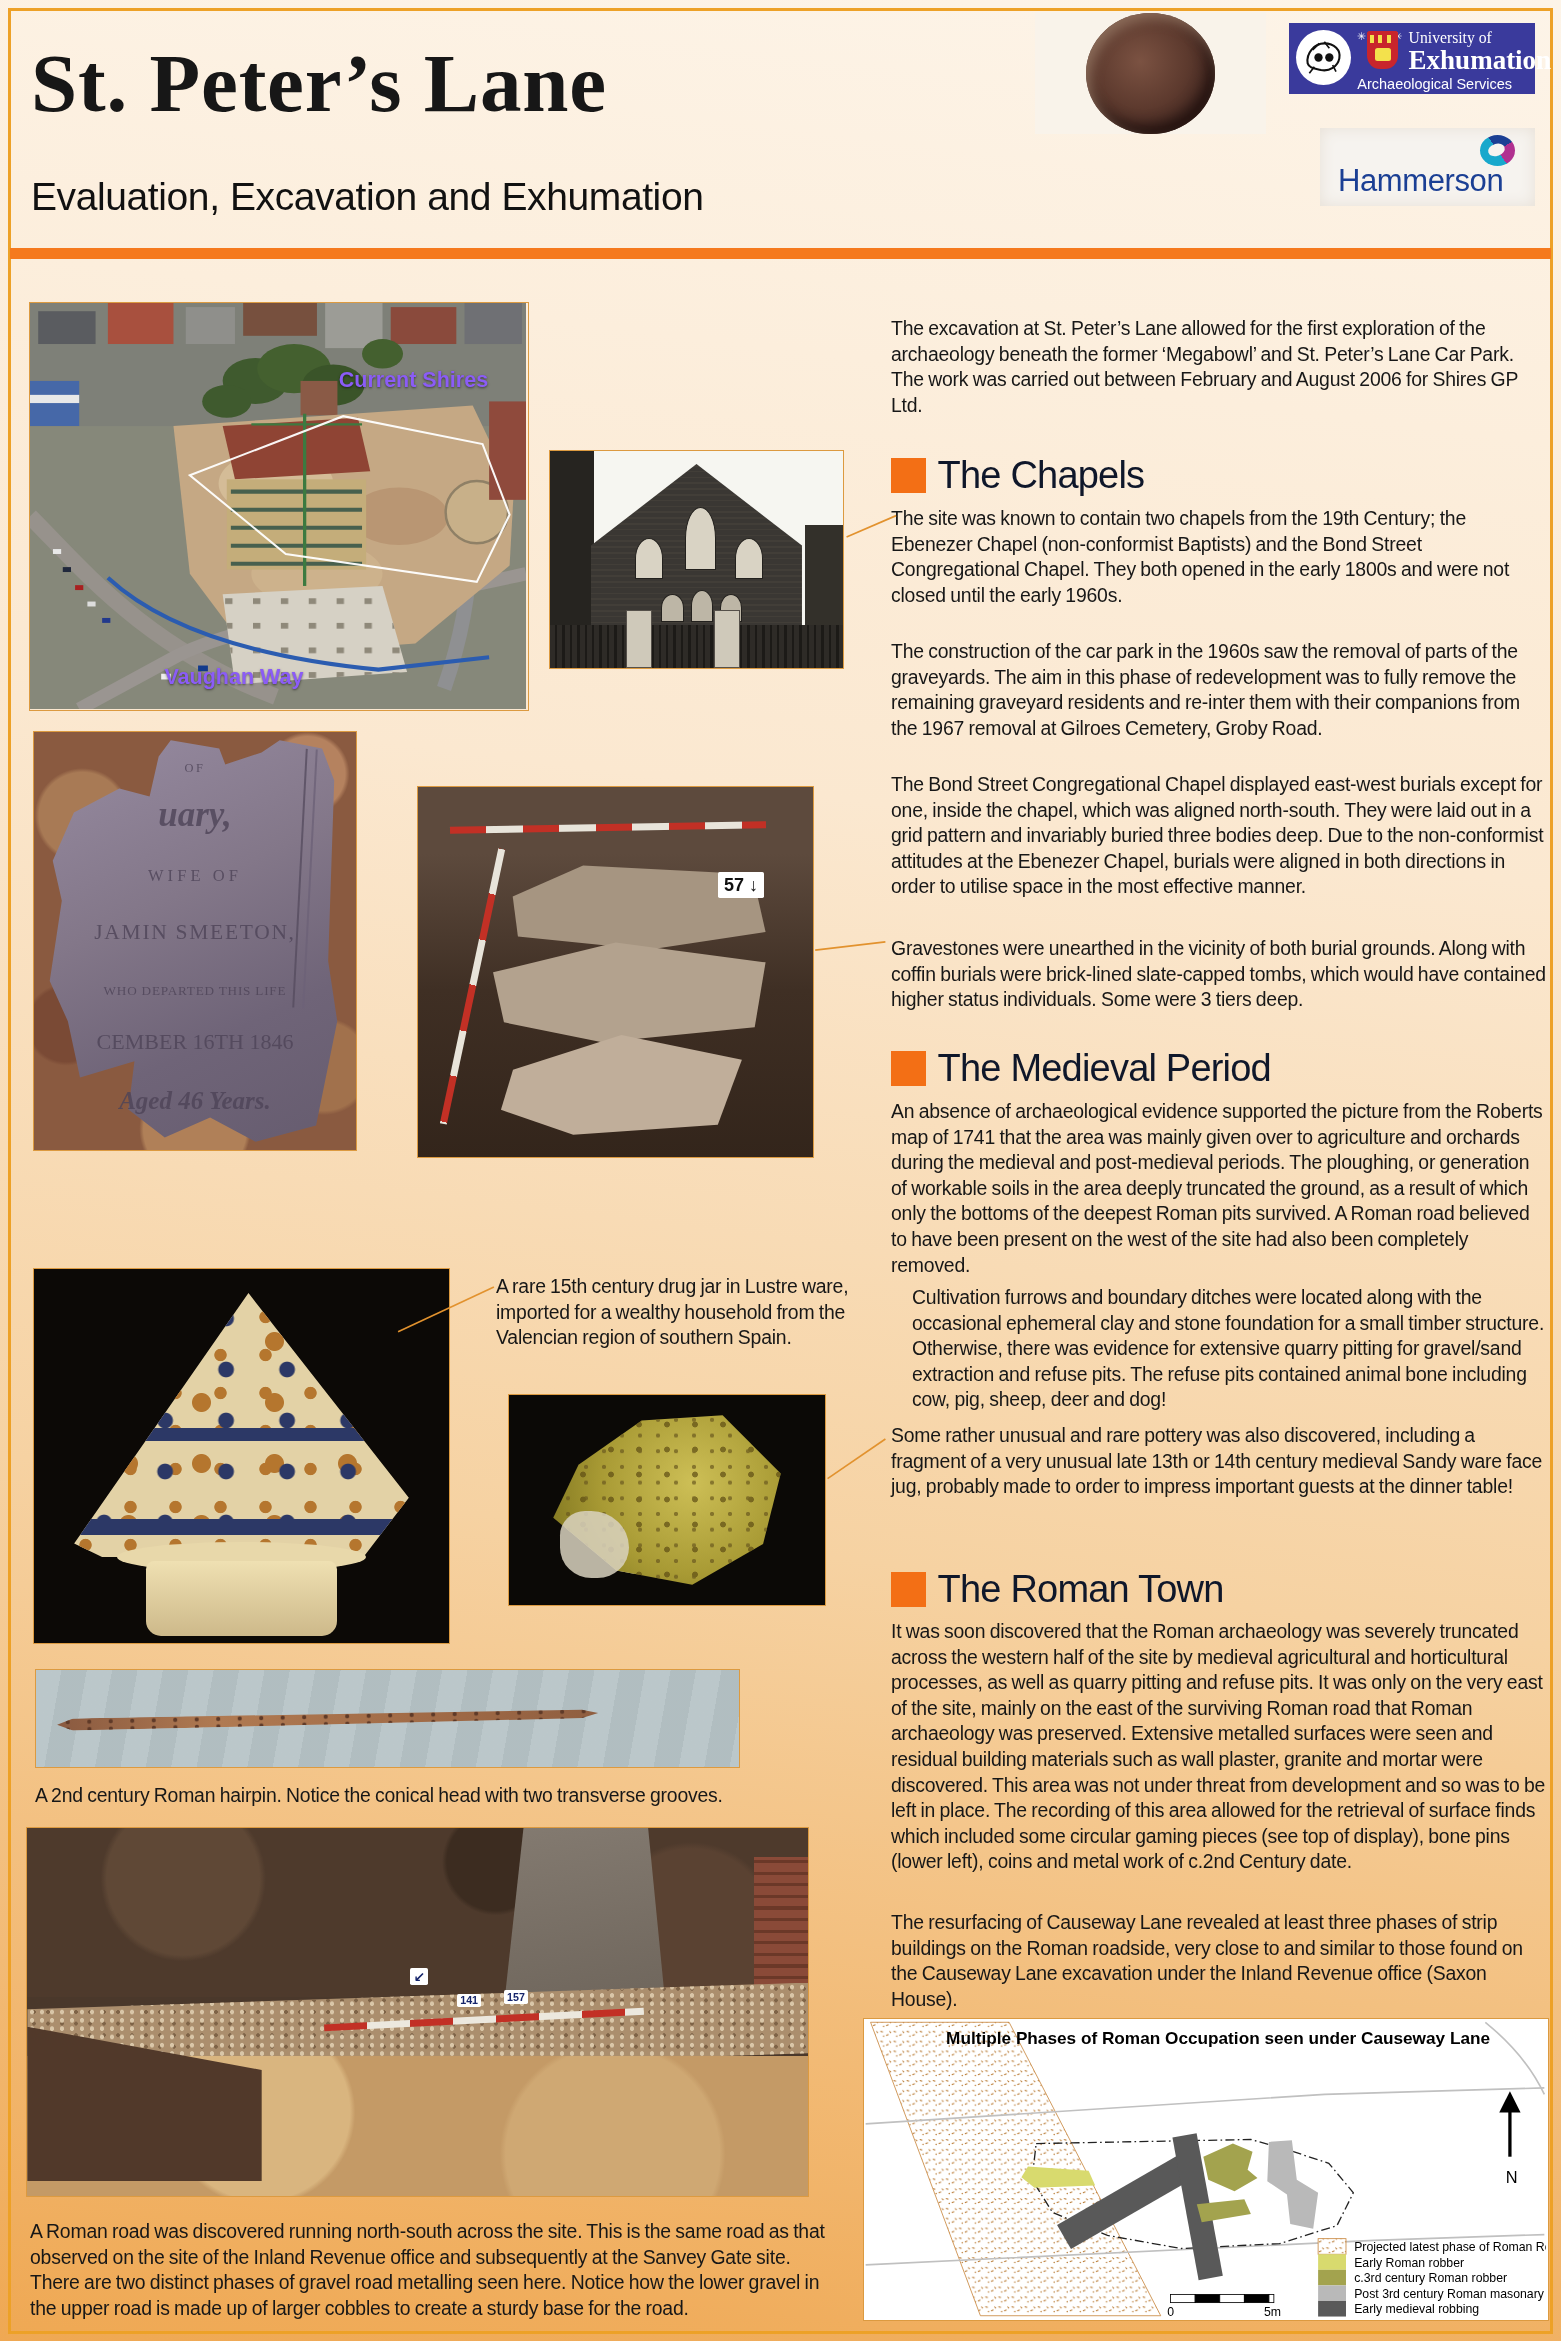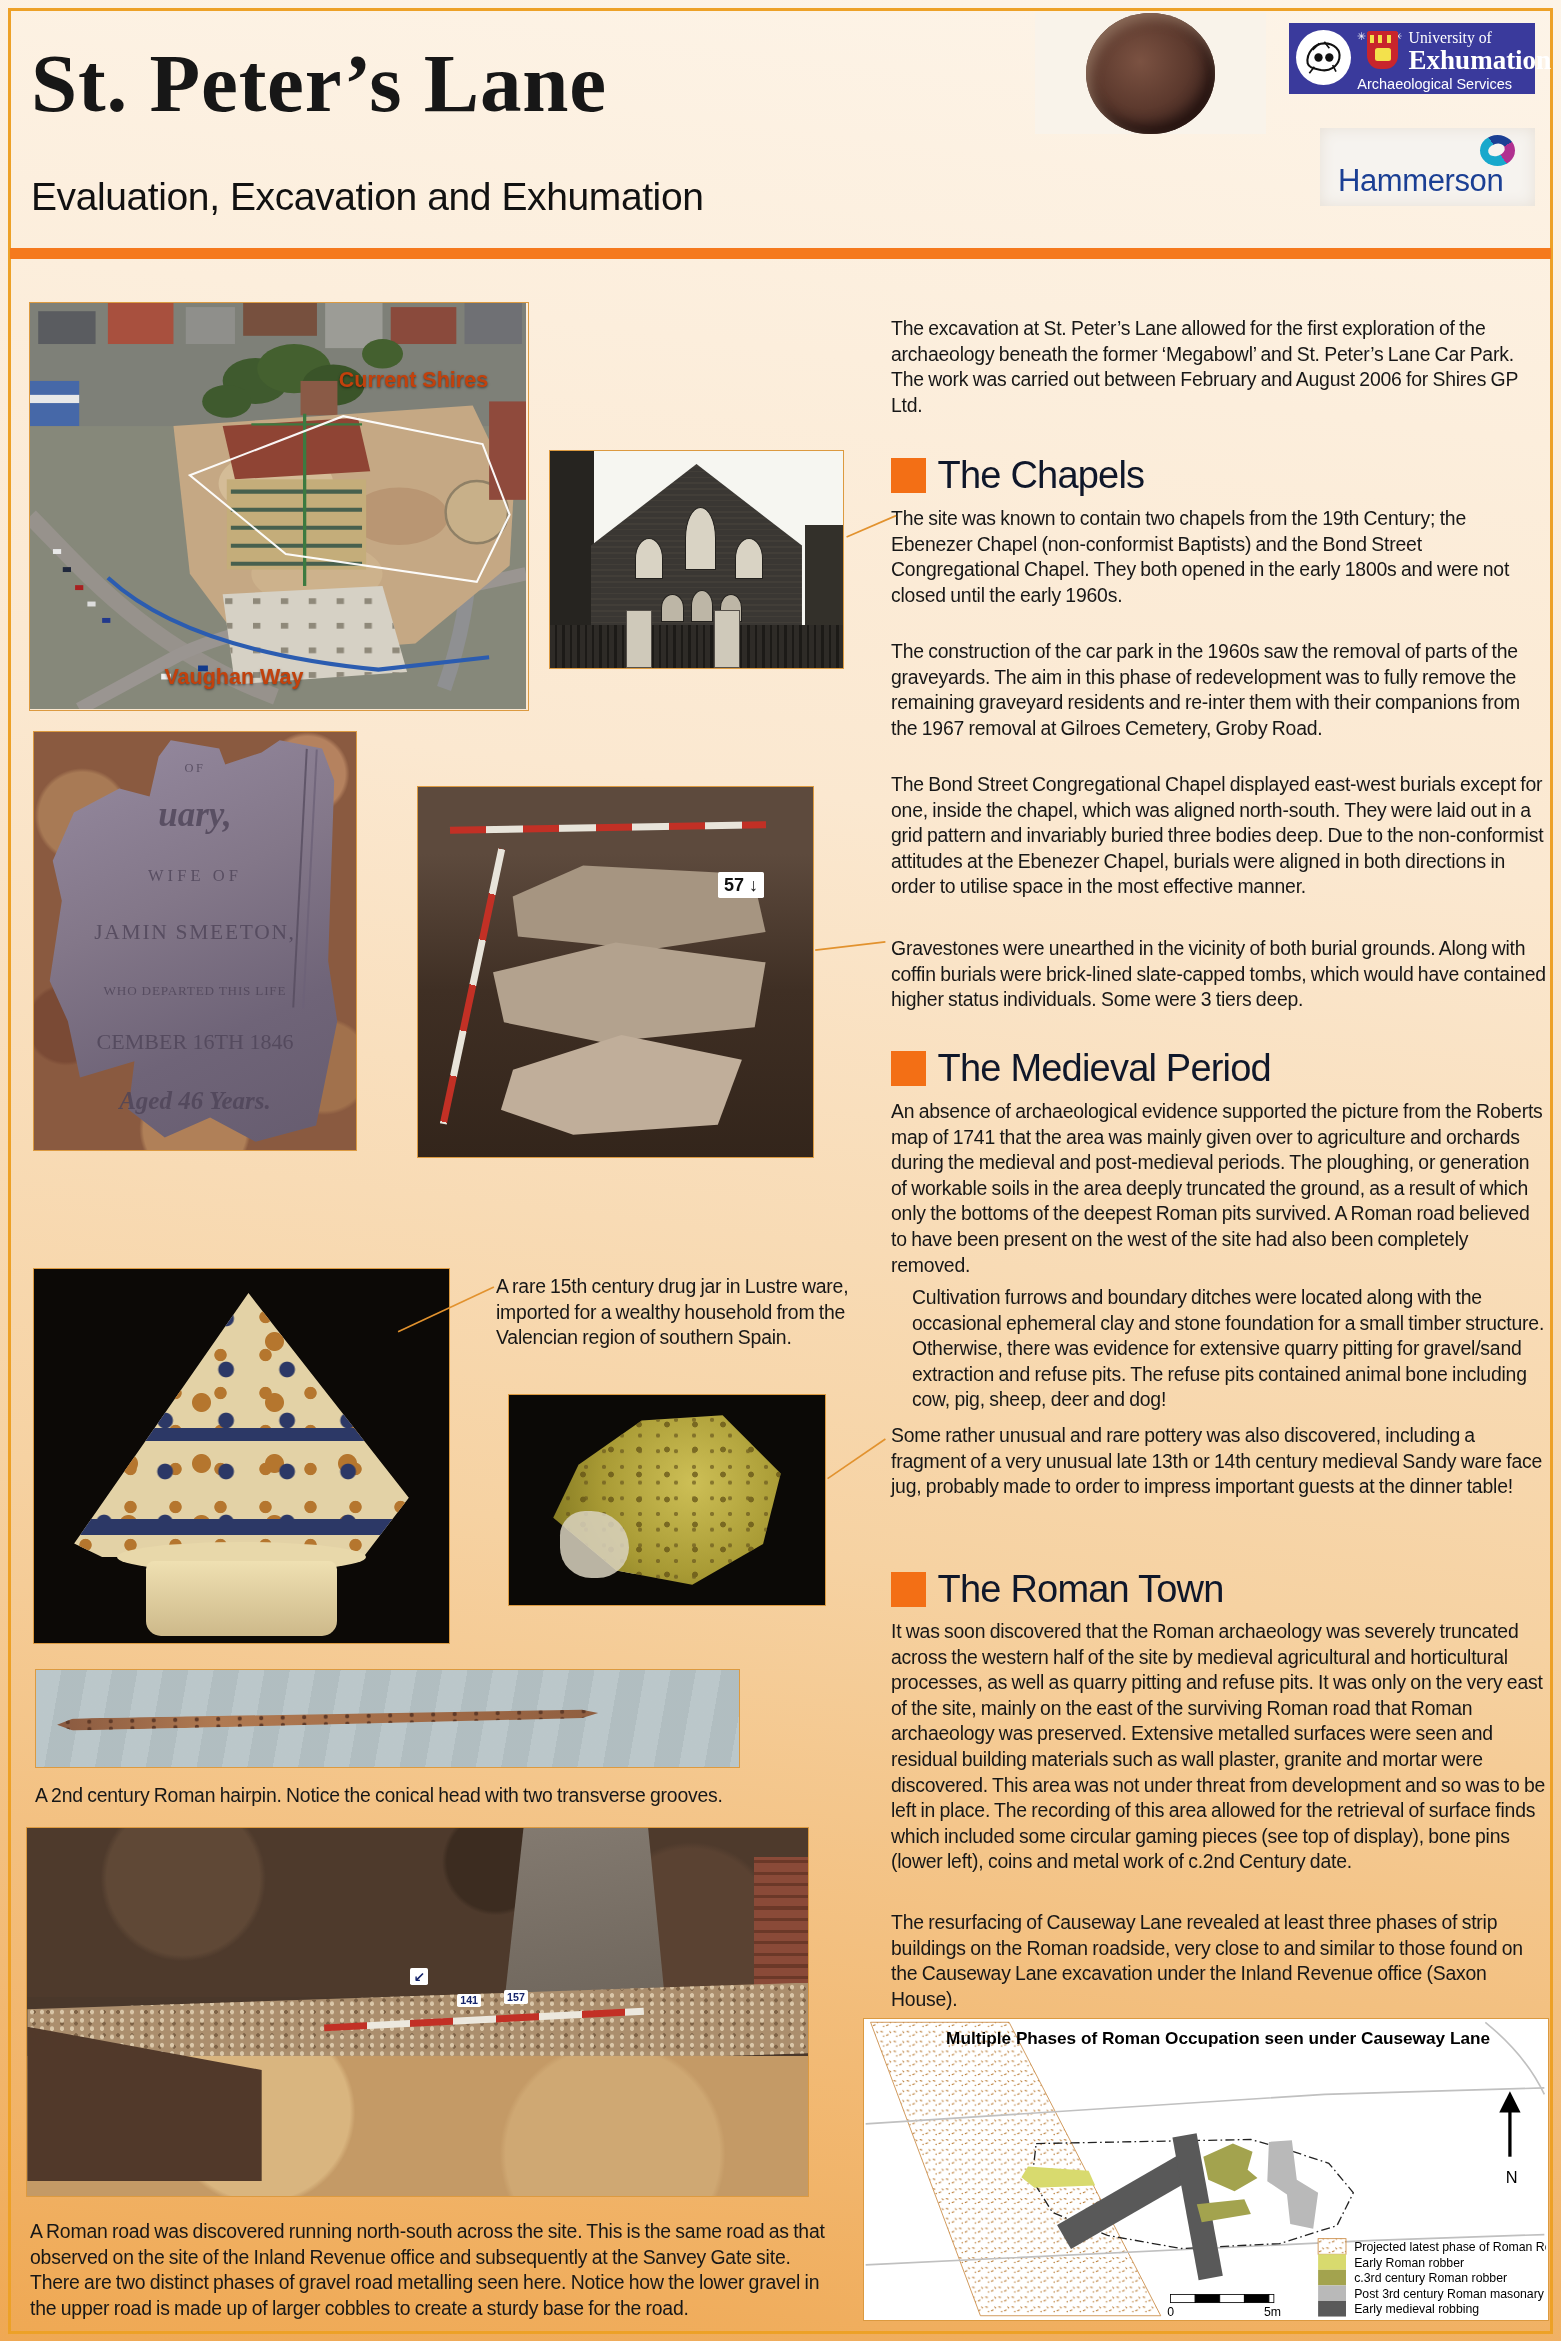--- a/index.html
+++ b/index.html
@@ -31,21 +31,21 @@
   .uol-shield{position:absolute;left:11.6px;top:8.3px;width:31px;height:38px;background:#c8252c;border-radius:3.3px 3.3px 13.2px 13.2px;box-shadow:inset 0 8.3px 0 #c8252c;}
   .uol-shield:before{content:"";position:absolute;left:3.3px;top:4.1px;right:3.3px;height:7.4px;background:repeating-linear-gradient(90deg,#f3e14c 0 4.1px,#c8252c 4.1px 8.3px);}
   .uol-shield:after{content:"";position:absolute;left:7.4px;top:16.5px;width:16.5px;height:13.2px;background:#f3e14c;border-radius:2.5px;}
   .uol-fl{position:absolute;top:6.6px;font-size:10.7px;color:#fff;}
   .ham{left:1320px;top:128px;width:215px;height:78px;background:#f6f3ef;box-shadow:inset 0 0 15px #e7e0d6;}
   .ham-name{position:absolute;left:18px;top:35px;font-size:31px;color:#1b3f94;letter-spacing:-0.4px;}
   .ham-swirl{position:absolute;right:20px;top:6.6px;width:35px;height:31px;border-radius:50%;
      background:conic-gradient(from 210deg,#18a8cc 0 32%,#1b3f94 32% 58%,#b03090 58% 82%,#18a8cc 82% 100%);}
   .ham-swirl:after{content:"";position:absolute;left:8.3px;top:9px;width:16.5px;height:12.4px;border-radius:50%;background:#f6f3ef;transform:rotate(-18deg);}
   
-  .ae-label{position:absolute;color:#c2410c;font-weight:700;font-size:21.5px;text-shadow:0 0.8px 2.5px #0008;}
+  .ae-label{position:absolute;color:#8b5cf6;font-weight:700;font-size:21.5px;text-shadow:0 0.8px 2.5px #0008;}
   
   .chapel{background:#f6f6f1;}
   .ch-treeL{position:absolute;left:0;top:0;width:15%;height:100%;background:#262420;}
   .ch-treeR{position:absolute;right:0;top:34%;width:13%;height:66%;background:#33302a;}
   .ch-body{position:absolute;left:14%;top:6%;width:72%;height:94%;background:
       repeating-linear-gradient(0deg,#3a3733 0 4.1px,#423e38 4.1px 5.8px);
       clip-path:polygon(0 40%,50% 0,100% 40%,100% 100%,0 100%);}
   .ch-win{position:absolute;background:#d9d3c4;border-radius:50% 50% 0 0;border:1.7px solid #23211e;}
   .ch-fence{position:absolute;left:0;bottom:0;width:100%;height:20%;background:
       repeating-linear-gradient(90deg,#2e2b27 0 5px,#1c1a17 5px 7.4px);}

